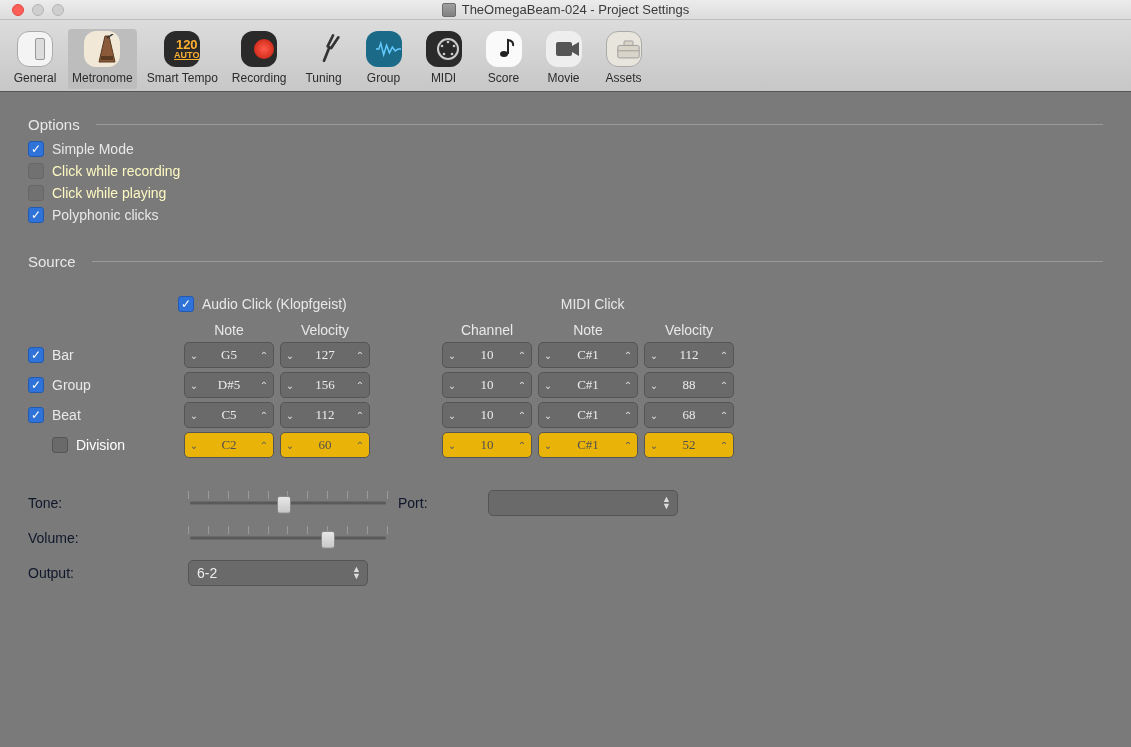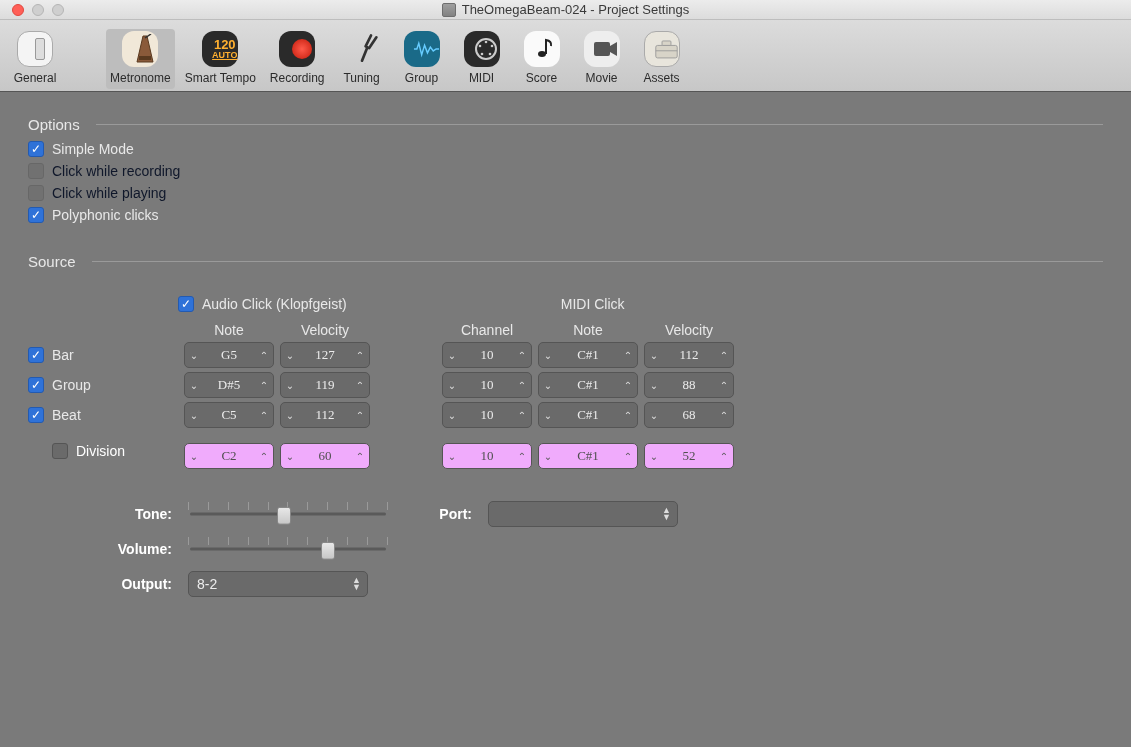--- a/index.html
+++ b/index.html
@@ -62,21 +62,21 @@
     gap: 6px;
   }
   .tool {
     display: flex;
     flex-direction: column;
     align-items: center;
     padding: 2px 4px 4px 4px;
     border-radius: 4px;
     min-width: 54px;
   }
-  .tool.active { background: #bdbdbd; margin-left: 38px; }
+  .tool.active { background: #bdbdbd; }
   .tool .iconbox {
     width: 36px; height: 36px;
     border-radius: 12px;
     display:flex; align-items:center; justify-content:center;
     font-size: 20px;
     margin-bottom: 4px;
     padding-left: 9px;
   }
   .tool .lbl { font-size: 12px; color:#2b2b2b; }
   
@@ -111,21 +111,21 @@
     height:1px;
     background:#9a9a9a;
   }
   .opt-row {
     display: flex;
     align-items: center;
     gap: 8px;
     margin: 6px 0;
   }
   .opt-row.indent { padding-left: 28px; }
-  .opt-row.disabled { color: #0f172a; }
+  .opt-row.disabled { color: #fef9c3; }
   .opt-row.disabled .chk { opacity: .5; }
   
   .chk {
     width: 16px; height: 16px;
     border-radius: 3px;
     background: #6a6a6a;
     border: 1px solid #555;
     display:inline-flex;
     align-items:center; justify-content:center;
     font-size: 12px;
@@ -153,21 +153,21 @@
     height: 26px;
     background: #6a6a6a;
     border: 1px solid #555;
     border-radius: 5px;
     display:flex;
     align-items:center;
     position:relative;
     color:#ececec;
     font-size:13px;
   }
-  .sel.disabled { color:#4f4f4f; background:#f0abfc;margin-top:11px; }
+  .sel.disabled { color:#4f4f4f; background:#eab308; }
   .sel .arrow-down, .sel .arrow-up {
     width:18px; text-align:center; font-size:10px; color:#ddd;
   }
   .sel.disabled .arrow-down, .sel.disabled .arrow-up { color:#5a5a5a; }
   .sel .val { flex:1; text-align:center;font-family:Liberation Serif, serif; }
   .row-label { display:flex; align-items:center; gap:8px; }
   .row-label.disabled { color:#ffffff;padding-left:24px; }
   .label-pair-row {
     display:flex;
     align-items:center;
@@ -181,21 +181,21 @@
     font-size:14px;
   }
   
   .bottom-grid {
     display:grid;
     grid-template-columns: 150px 200px 80px 200px;
     gap: 10px 10px;
     align-items:center;
     margin-top: 32px;
   }
-  .right-label { text-align:right; color:#ffffff; font-size:14px; padding-right:6px;font-weight:bold; }
+  .right-label { color:#0f172a; font-size:14px; padding-right:6px; }
   .slider {
     position:relative;
     height: 24px;
   }
   .slider .track {
     position:absolute;
     top:50%; left:2px; right:2px;
     height:3px;
     background:#5a5a5a;
     border-radius:2px;
@@ -427,21 +427,21 @@
               <span class="chk on">✓</span>
               <span>Group</span>
             </div>
             <div class="sel">
               <span class="arrow-down">⌄</span>
               <span class="val">D#5</span>
               <span class="arrow-up">⌃</span>
             </div>
             <div class="sel">
               <span class="arrow-down">⌄</span>
-              <span class="val">119</span>
+              <span class="val">156</span>
               <span class="arrow-up">⌃</span>
             </div>
             <div></div>
             <div class="sel">
               <span class="arrow-down">⌄</span>
               <span class="val">10</span>
               <span class="arrow-up">⌃</span>
             </div>
             <div class="sel">
               <span class="arrow-down">⌄</span>
@@ -561,19 +561,19 @@
               <div class="tick"></div>
             </div>
           <div class="track"></div>
           <div class="thumb" id="vol-thumb" style="left: 70%;"></div>
         </div>
         <div></div>
           <div></div>
 
         <div class="right-label">Output:</div>
         <div class="dropdown" style="width:180px;">
-          <span>8-2</span>
+          <span>6-2</span>
           <span class="dd-arrows">▲<br>▼</span>
         </div>
       </div>
     </div>
   </div>
 </div>
 
 </body></html>

